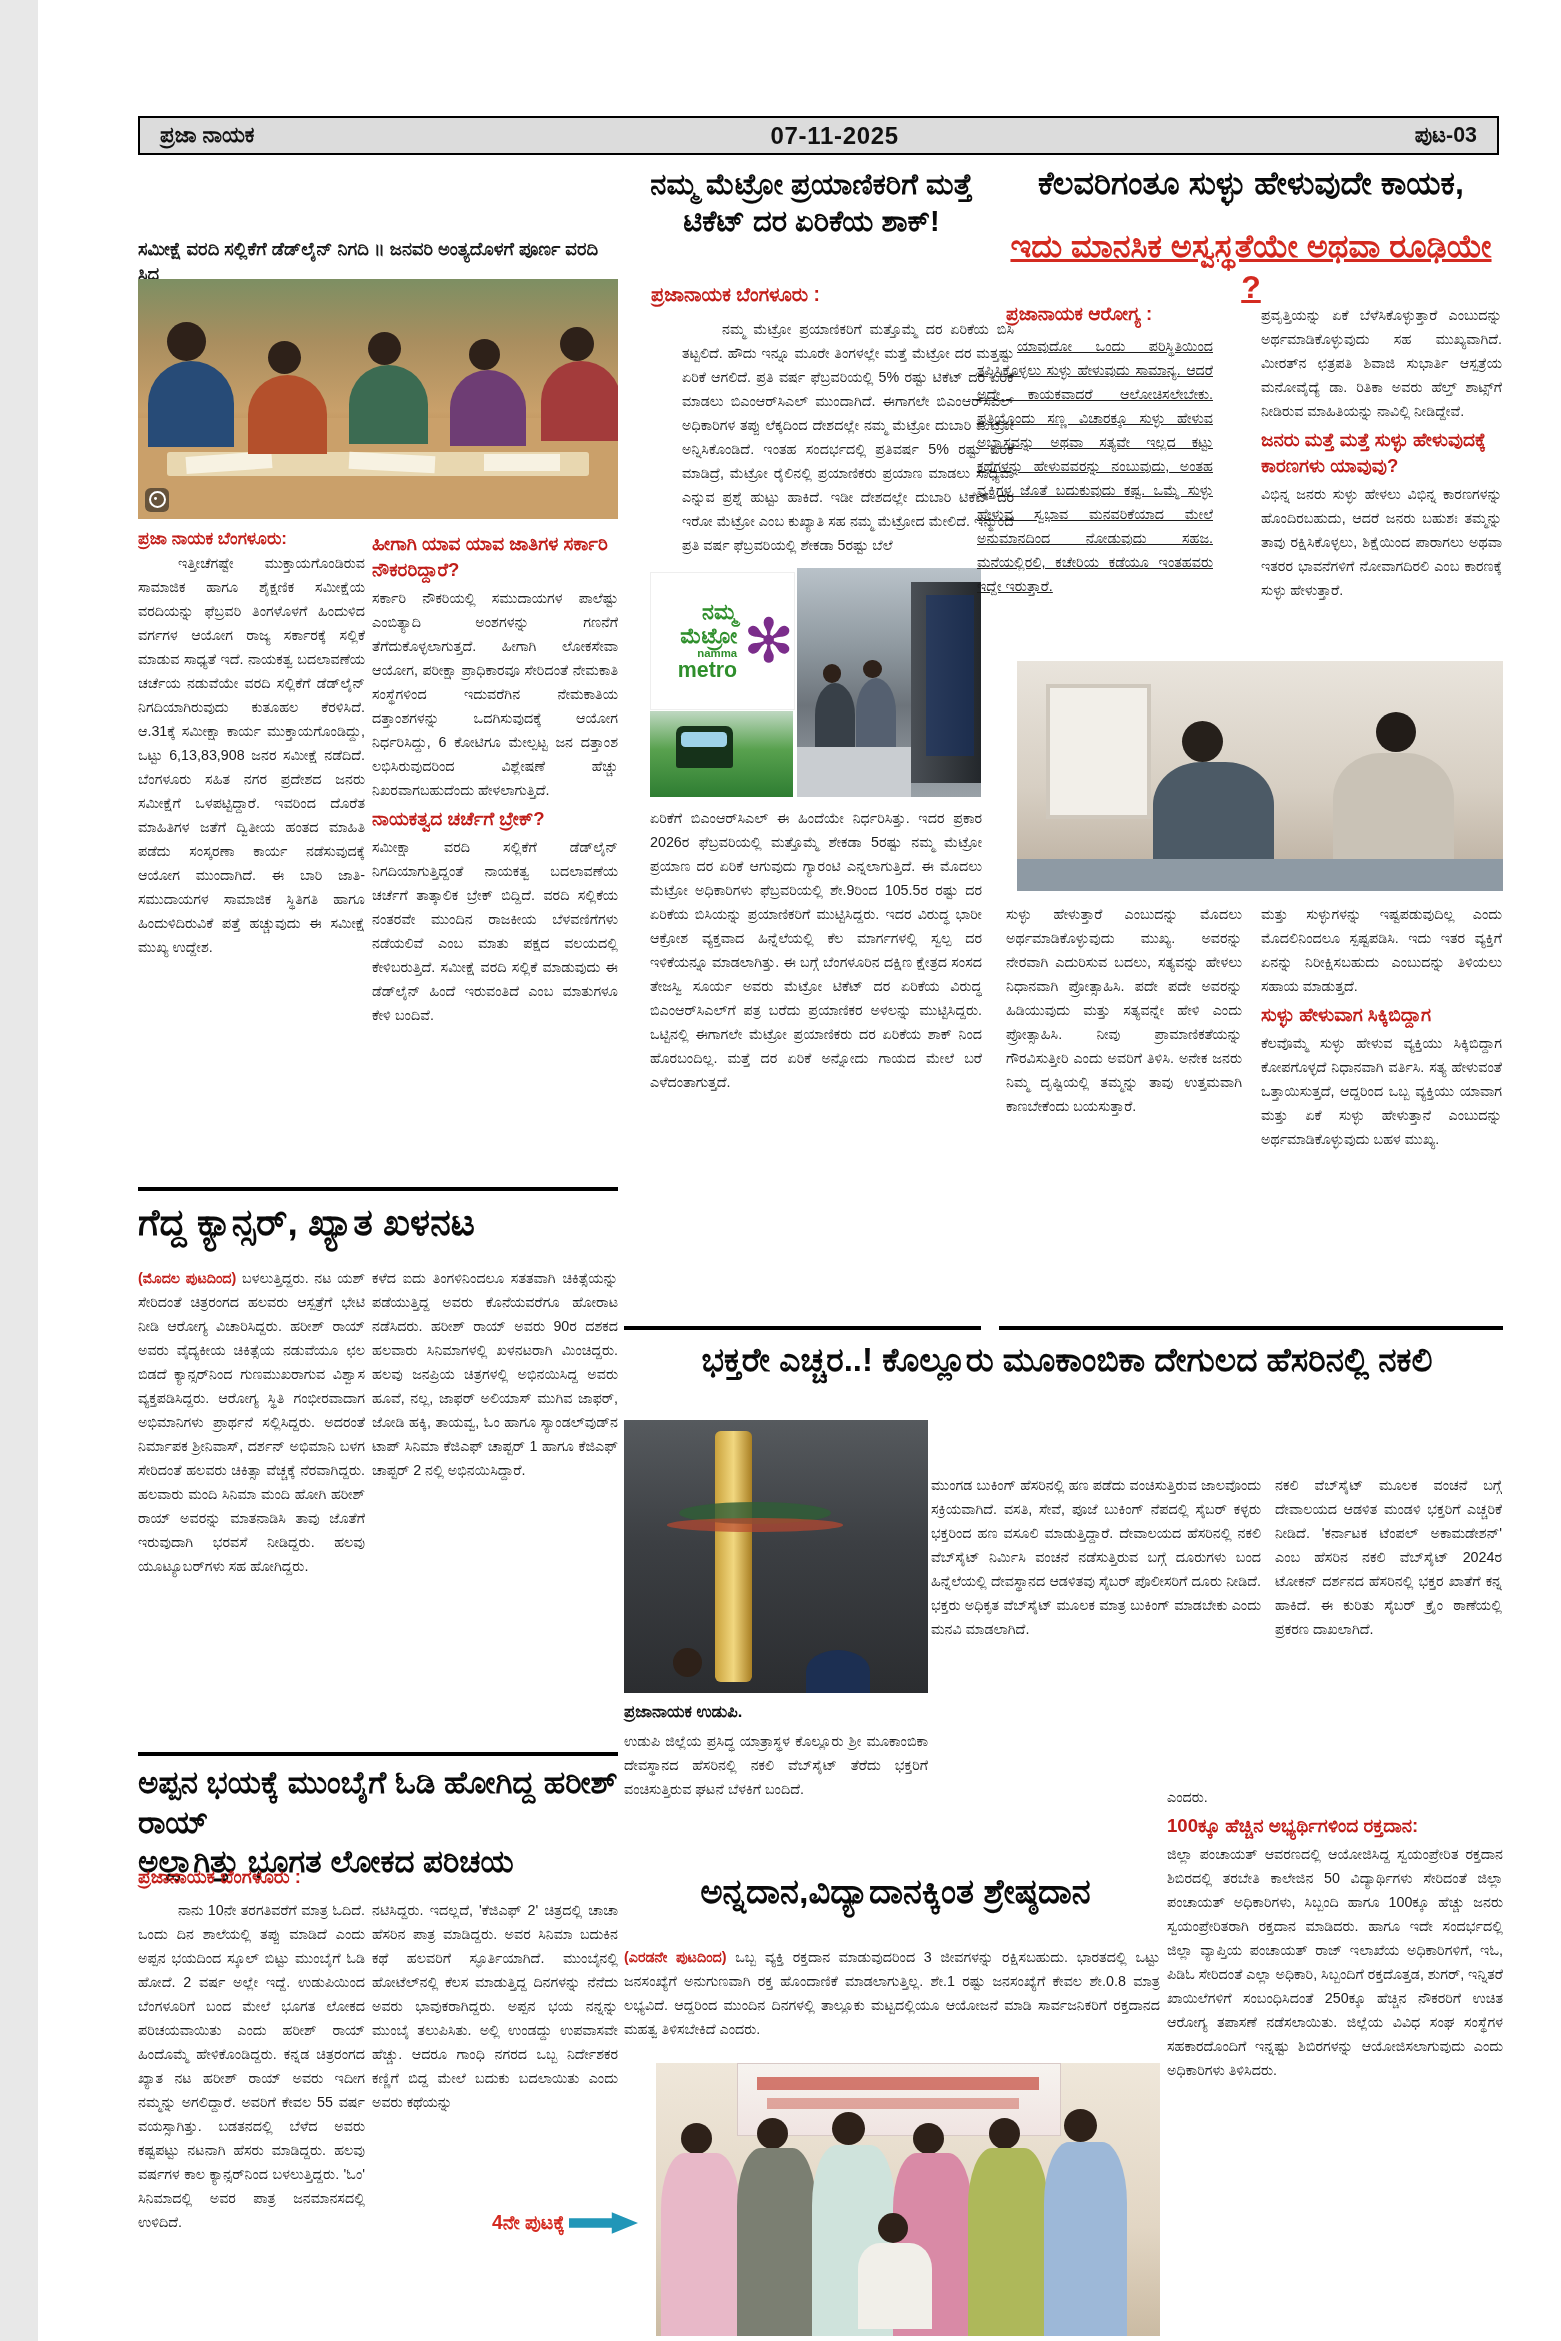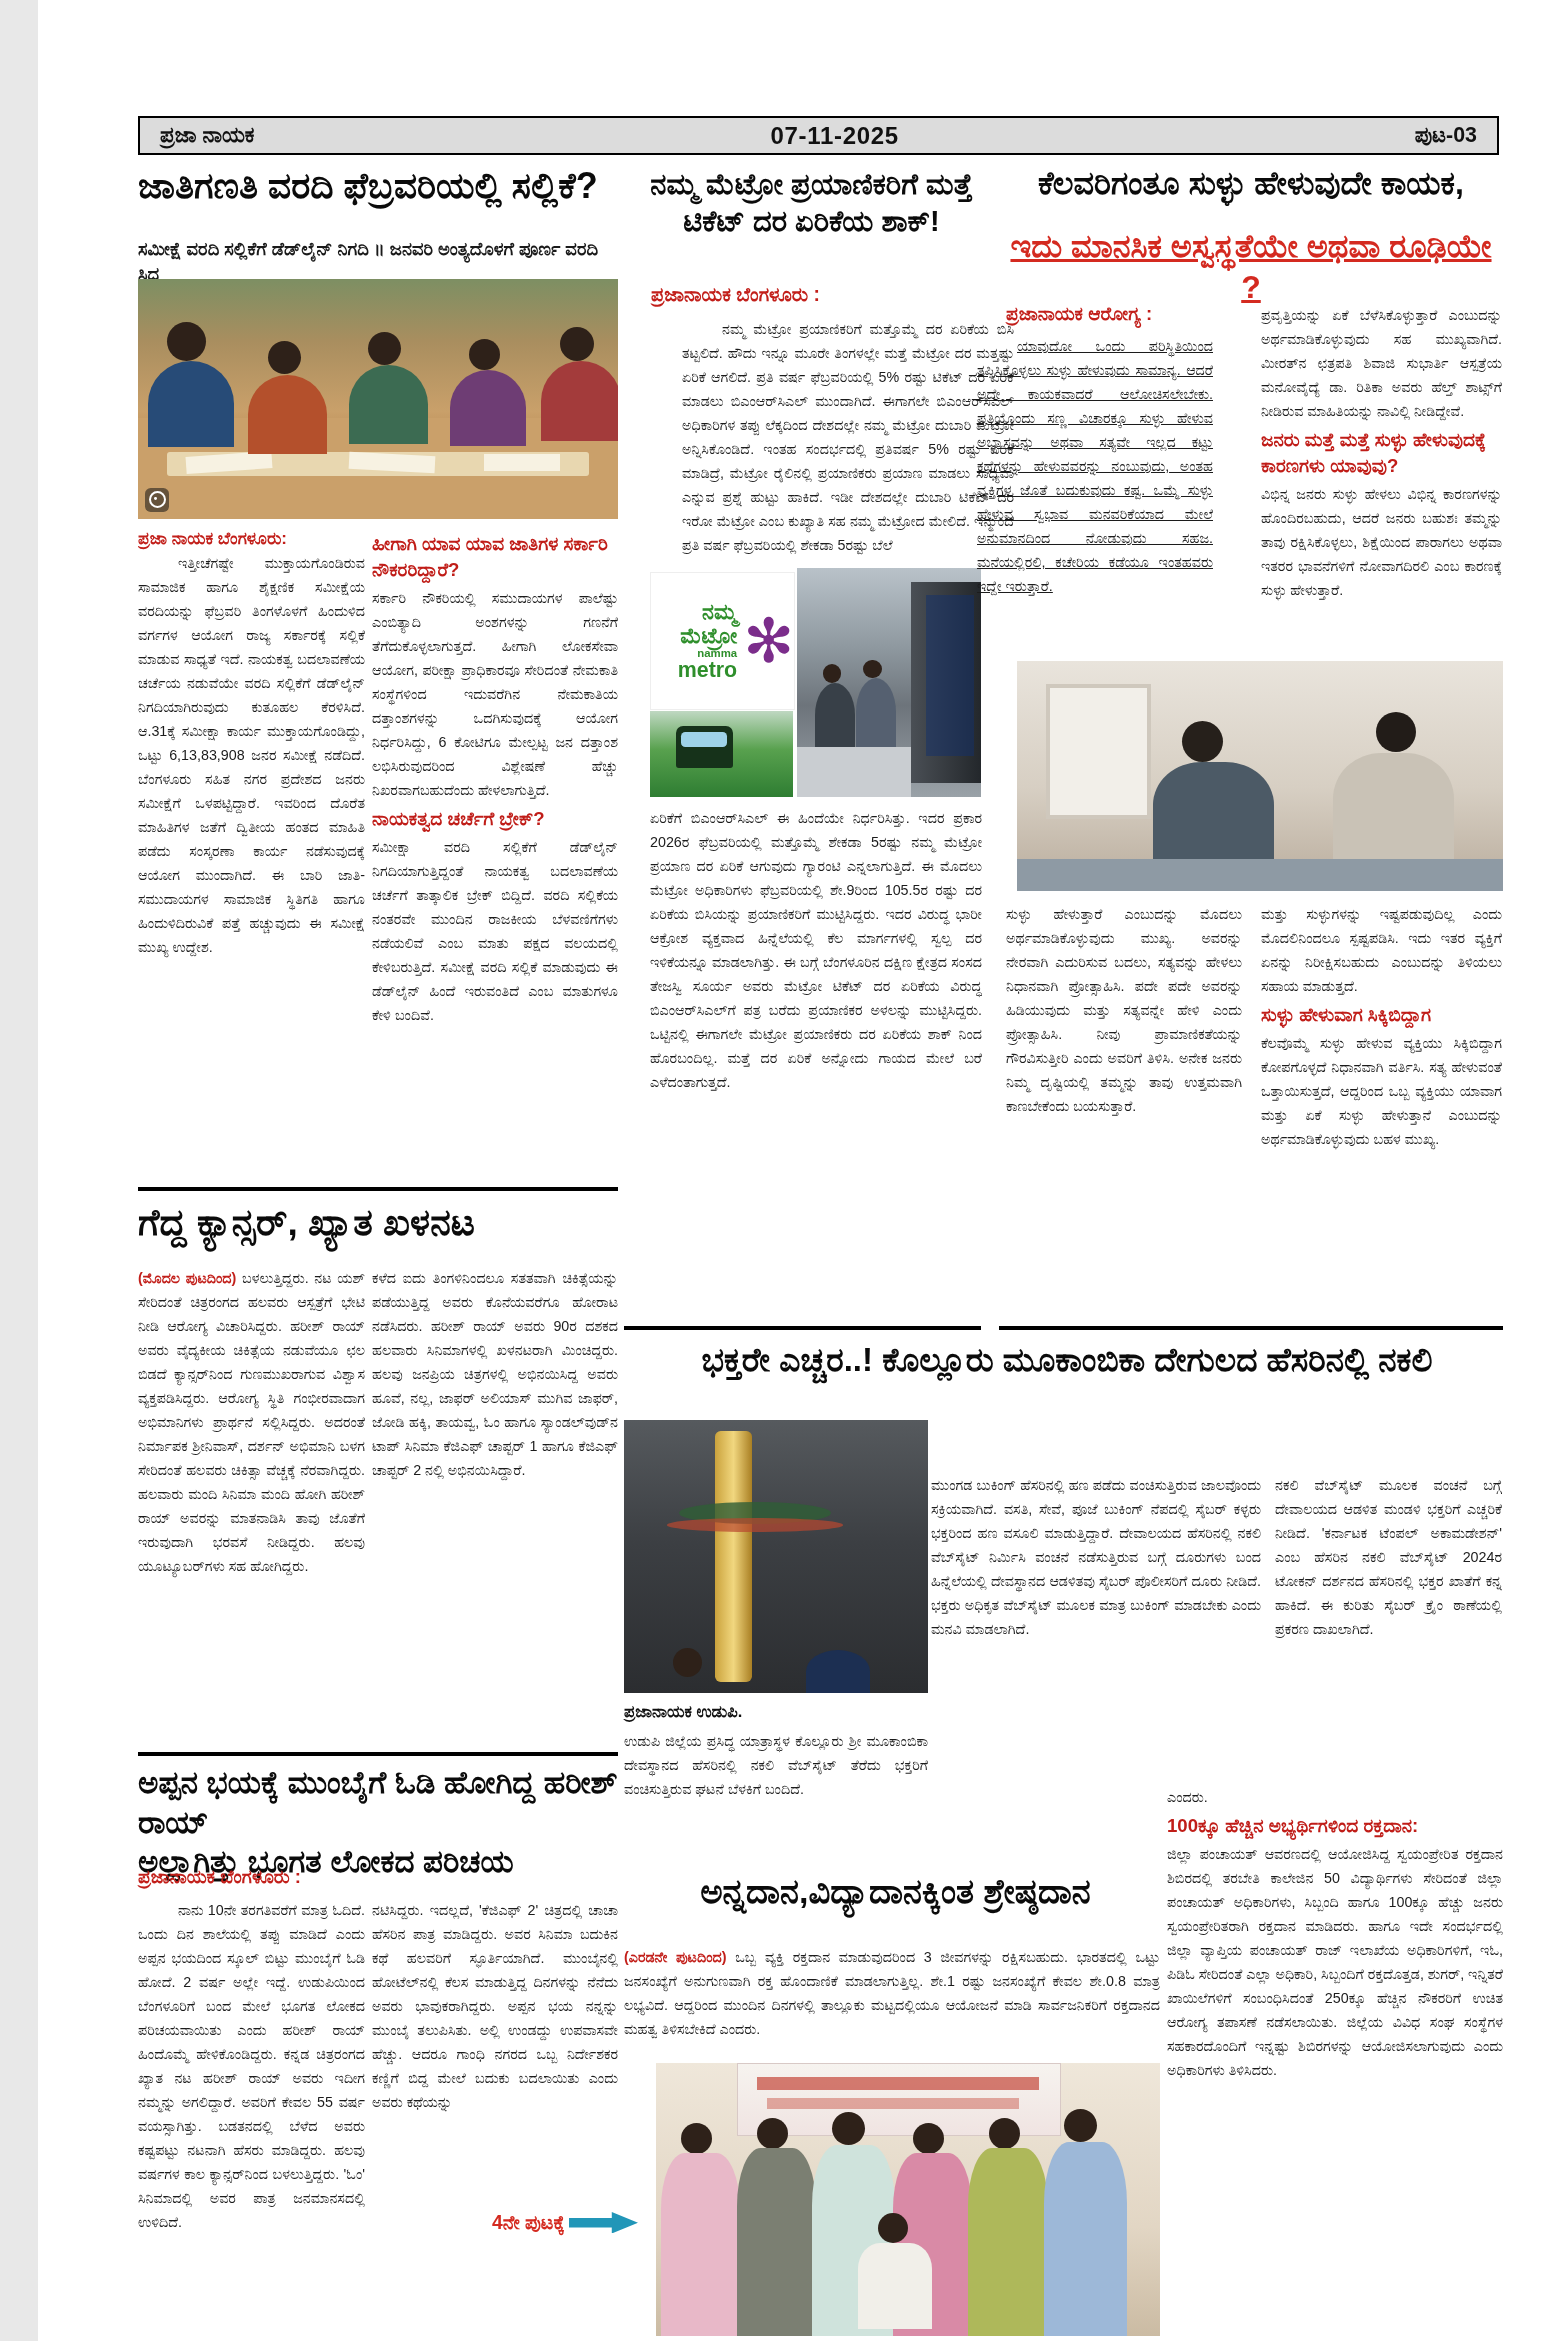--- a/index.html
+++ b/index.html
@@ -29,41 +29,40 @@
   .sil{position:absolute;background:#3a2c24;border-radius:50% 50% 0 0;}
   .head{position:absolute;background:#2e2119;border-radius:50%;}
   .caption{font-weight:700;font-size:16.4px;color:#111;}
   
   .mlogo{background:#fff;display:flex;align-items:center;justify-content:center;gap:5.7px;}
   .mlogo .kn{color:#2f8f2c;font-weight:800;font-size:21.4px;line-height:1.1;text-align:right;}
   .mlogo .en{color:#2f8f2c;font-weight:800;font-size:21.4px;line-height:1.0;}
   .mlogo .en small{font-size:11.4px;font-weight:700;display:block;}
   .mlogo .flower{color:#7b2d8b;font-size:61px;line-height:1;font-weight:400;}
   
-  .jump{display:flex;gap:4.3px;}
+  .jump{display:flex;align-items:center;gap:4.3px;}
   .jump .lbl{color:#d42a20;font-weight:800;font-size:19.3px;}
   .jump .arr{width:69px;height:21.4px;background:#2196b8;
              clip-path:polygon(0 28%,62% 28%,62% 0,100% 50%,62% 100%,62% 72%,0 72%);}
   .lens{position:absolute;width:24px;height:24px;border-radius:5.7px;background:rgba(20,20,20,.55);
         display:flex;align-items:center;justify-content:center;}
   .lens i{width:13px;height:13px;border:2.1px solid #fff;border-radius:50%;display:block;position:relative;}
   .lens i::after{content:"";position:absolute;left:3.6px;top:3.6px;width:2.9px;height:2.9px;background:#fff;border-radius:50%;}
 </style>
 </head>
 <body>
 
 <div id="page">
 
   <div class="abs mast" style="left:100px;top:116px;width:1361px;height:39px;">
     <span class="t">ಪ್ರಜಾ ನಾಯಕ</span>
     <span class="d">07-11-2025</span>
     <span class="t">ಪುಟ-03</span>
   </div>
 
-  <div class="abs h-black" style="left:100px;top:163px;width:480px;font-size:36px;">ಜಾತಿಗಣತಿ ವರದಿ ಫೆಬ್ರವರಿಯಲ್ಲಿ ಸಲ್ಲಿಕೆ?</div>
   <div class="abs subdeck" style="left:100px;top:237px;width:480px;font-size:18px;line-height:1.4;">ಸಮೀಕ್ಷೆ ವರದಿ ಸಲ್ಲಿಕೆಗೆ ಡೆಡ್‌ಲೈನ್ ನಿಗದಿ ॥ ಜನವರಿ ಅಂತ್ಯದೊಳಗೆ ಪೂರ್ಣ ವರದಿ ಸಿದ್ಧ</div>
 
   <div class="ph" style="left:100px;top:279px;width:480px;height:240px;background:linear-gradient(180deg,#7d8f63 0%,#a98e5f 26%,#c9a06a 55%,#a8763f 82%,#8c5e33 100%);">
     <div style="position:absolute;left:0;bottom:0;width:100%;height:42%;background:#caa06a;"></div>
     <div style="position:absolute;left:6%;bottom:18%;width:88%;height:10%;background:#e8d7b0;border-radius:2.9px;"></div>
     <div style="position:absolute;left:10%;bottom:20%;width:18%;height:7%;background:#f7f2e2;transform:rotate(-4deg);"></div>
     <div style="position:absolute;left:44%;bottom:20%;width:18%;height:7%;background:#f7f2e2;transform:rotate(3deg);"></div>
     <div style="position:absolute;left:72%;bottom:20%;width:16%;height:7%;background:#f7f2e2;"></div>
     <div class="head" style="left:6%;top:18%;width:39px;height:39px;"></div>
     <div class="sil" style="left:2%;top:34%;width:86px;height:86px;background:#274b77;"></div>

